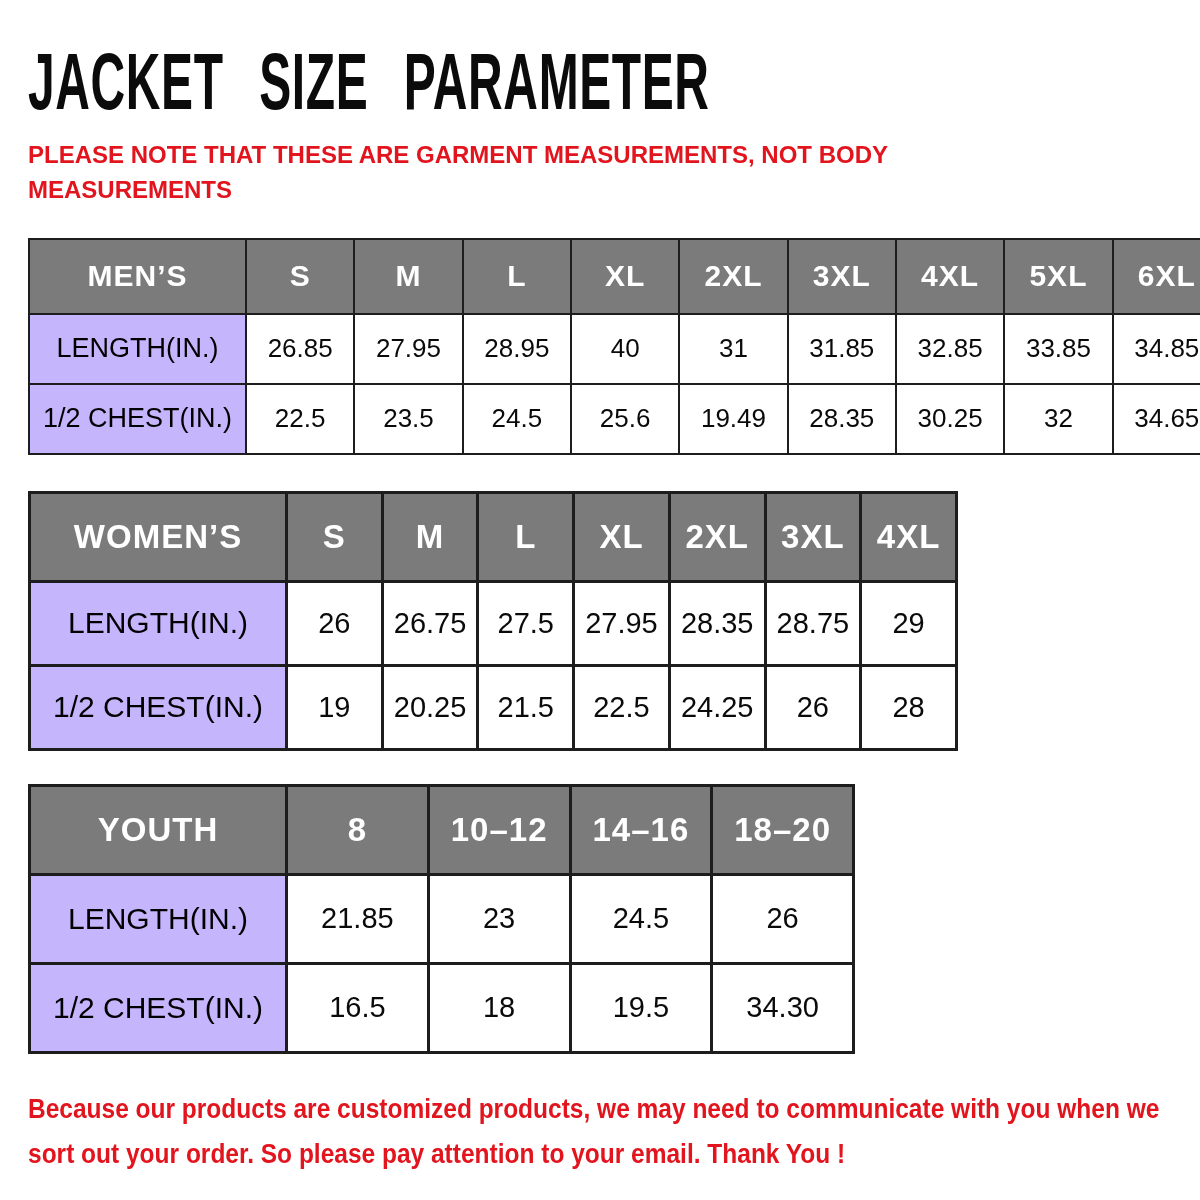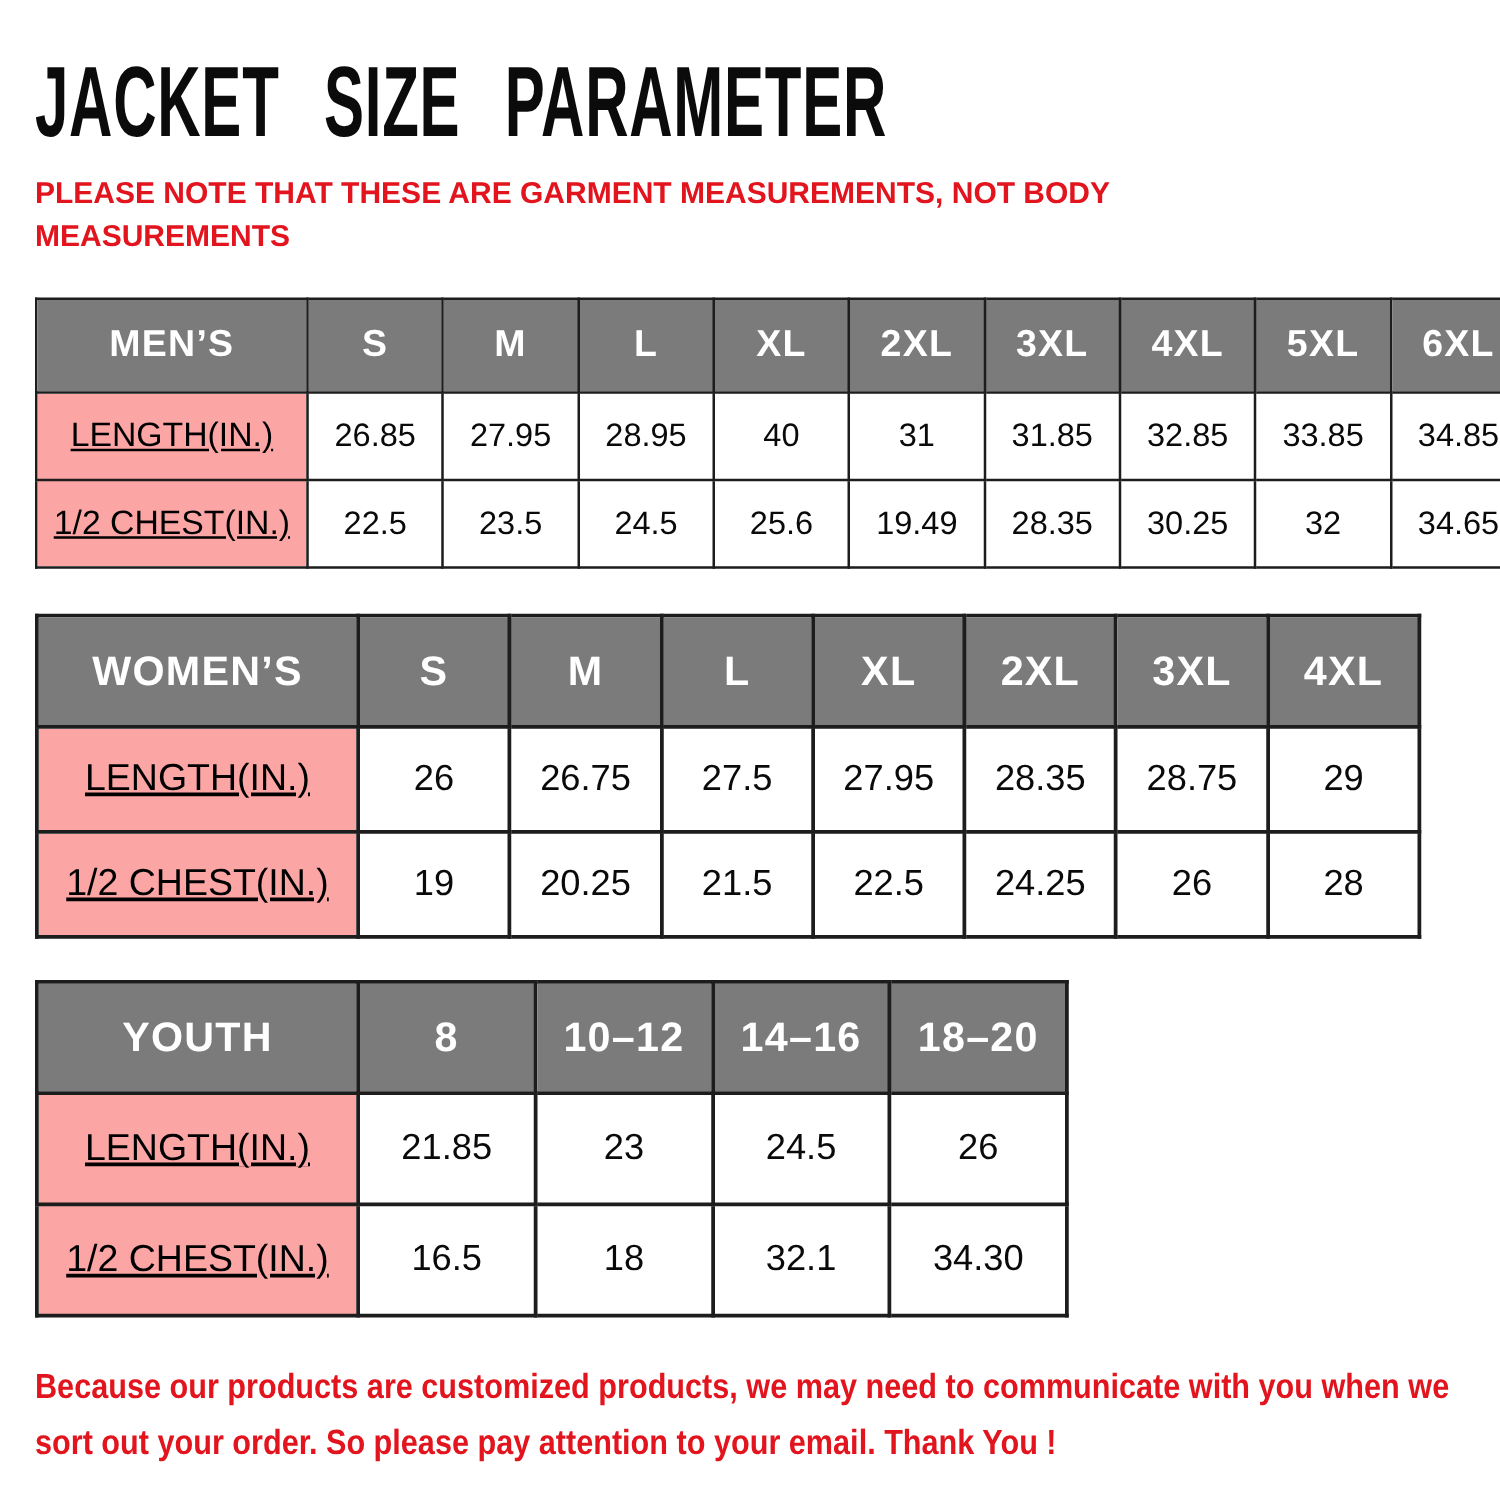--- a/index.html
+++ b/index.html
@@ -49,33 +49,33 @@
     padding:0;
     overflow:hidden;
   }
   .size-table thead th{
     background:var(--header-bg);
     color:var(--header-text);
     font-weight:bold;
     letter-spacing:1px;
   }
   .size-table tbody td{color:var(--text-black);font-weight:normal;}
-  .size-table tbody th.row-label{background:#fca5a5;color:#000;font-weight:normal;text-decoration:underline;}
+  .size-table tbody th.row-label{background:#c4b5fd;color:#000;font-weight:normal;}
 
   .mens{margin-top:30px;}
   .mens .size-table{width:1194px;}
   .mens .label-col{width:217px;}
   .mens thead tr{height:75px;}
   .mens tbody tr{height:70px;}
   .mens thead th{font-size:30px;}
   .mens tbody td{font-size:26px;}
   .mens tbody th.row-label{font-size:27px;}
 
   .womens{margin-top:36px;}
-  .womens .size-table{width:1109px;}
+  .womens .size-table{width:930px;}
   .womens .label-col{width:257px;}
   .womens thead tr{height:89px;}
   .womens tbody tr{height:84px;}
   .womens thead th{font-size:33px;}
   .womens tbody td{font-size:29px;}
   .womens tbody th.row-label{font-size:30px;}
   .womens .size-table th,.womens .size-table td{border-width:3px;}
 
   .youth{margin-top:33px;}
   .youth .size-table{width:827px;}
@@ -247,21 +247,21 @@
             <th class="row-label">LENGTH(IN.)</th>
             <td>21.85</td>
             <td>23</td>
             <td>24.5</td>
             <td>26</td>
           </tr>
           <tr>
             <th class="row-label">1/2 CHEST(IN.)</th>
             <td>16.5</td>
             <td>18</td>
-            <td>32.1</td>
+            <td>19.5</td>
             <td>34.30</td>
           </tr>
         </tbody>
       </table>
     </div>
 
   <p class="footer-note">Because our products are customized products, we may need to communicate with you when we sort out your order. So please pay attention to your email. Thank You !</p>
 
   <p class="footer-use">USE THESE CHARTS TO HELP DETERMINE WHICH JACKET SIZE WILL BEST FIT YOU.</p>
 

